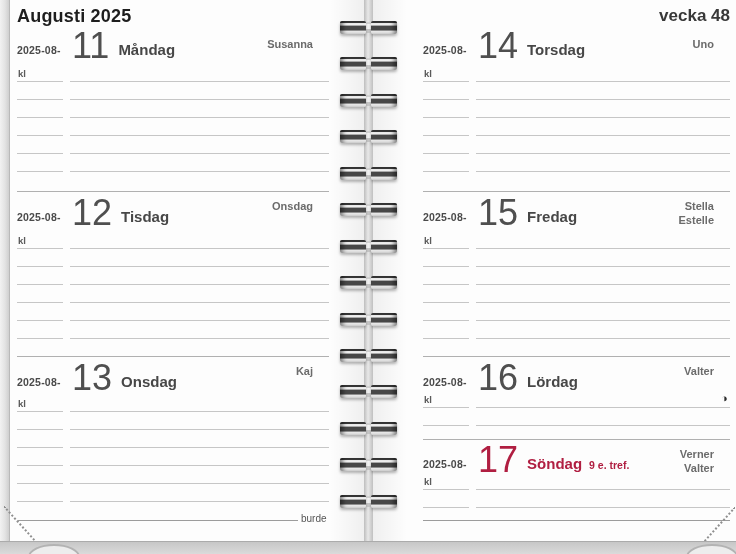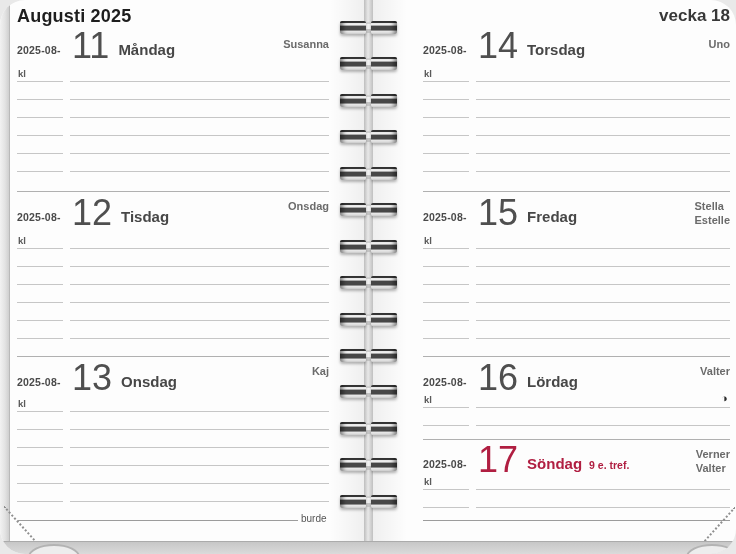--- a/index.html
+++ b/index.html
@@ -1,16 +1,16 @@
 <!DOCTYPE html>
 <html style="--sunday-red: #b01e41;"><head>
 <meta charset="utf-8">
 <style>
   html,body{margin:0;padding:0;background:#e9e9e9;font-family:"Liberation Sans",sans-serif;}
-  #planner{position:relative;width:736px;height:554px;background:#fdfdfd;overflow:hidden;border-radius:25px;}
+  #planner{position:relative;width:736px;height:554px;background:#fdfdfd;overflow:hidden;}
 
   
   .left-edge{position:absolute;left:0;top:0;width:9px;height:541px;
     background:linear-gradient(to right,#f2f2f2 0,#e3e3e3 55%,#cfcfcf 100%);
     border-right:1px solid #b9b9b9;}
   .bottom-band{position:absolute;left:0;top:541px;width:736px;height:13px;
     background:linear-gradient(to bottom,#c7c7c7,#dcdcdc);border-top:1px solid #ababab;}
   .curl{position:absolute;top:544px;width:48px;height:22px;border-radius:50%;
     background:#ededed;border:2px solid #b3b3b3;}
   .curl.l{left:28px}.curl.r{left:686px}
@@ -50,21 +50,21 @@
   .b-sun{left:423px;top:439px;width:307px;height:82px;}
 
   .hdr{position:absolute;left:0;right:0;display:flex;align-items:center;}
   .b-mon .hdr,.b-thu .hdr{top:2px;}
   .b-tue .hdr,.b-wed .hdr,.b-fri .hdr,.b-sat .hdr{top:7px;}
   .b-sun .hdr{top:6px;}
   .prefix{font-size:10.5px;font-weight:700;color:#4a4a4a;width:55px;padding-top:8px;letter-spacing:.2px;}
   .dnum{font-size:36px;line-height:28px;font-weight:400;color:#4f4f4f;}
   .dname{font-size:15px;font-weight:700;color:#474747;margin-left:9px;padding-top:6px;}
   .note{font-size:10.5px;font-weight:700;margin-left:7px;padding-top:10px;}
-  .names{position:absolute;right:0;top:7px;text-align:left;font-size:11px;font-weight:700;
+  .names{position:absolute;right:16px;top:7px;text-align:right;font-size:11px;font-weight:700;
     color:#6b6b6b;line-height:14px;}
   .red{color:var(--sunday-red,#b01e41);}
 
   .kl{position:absolute;left:1px;font-size:9.5px;font-weight:700;color:#5a5a5a;}
   .b-mon .kl,.b-thu .kl{top:38px;} .b-tue .kl,.b-fri .kl{top:43px;}
   .b-wed .kl{top:41px;} .b-sat .kl{top:37px;} .b-sun .kl{top:36px;}
 
   .rows{position:absolute;left:0;right:0;}
   .b-mon .rows,.b-thu .rows{top:34px;height:108px;}
   .b-tue .rows,.b-fri .rows{top:39px;height:108px;}
@@ -159,21 +159,21 @@
         <div class="seg cr"></div>
       </div>
       <div class="coil" style="top: 495px;">
         <div class="mid"></div>
         <div class="seg cl"></div>
         <div class="seg cr"></div>
       </div>
     </div>
 
   <div class="month-title">Augusti 2025</div>
-  <div class="week-label">vecka 18</div>
+  <div class="week-label">vecka 48</div>
 
   <div class="day b-mon">
     <div class="hdr">
       <span class="prefix">2025-08-</span>
       <span class="dnum">11</span>
       <span class="dname">Måndag</span>
     </div>
     <div class="names">
       <div>Susanna</div>
     </div>

